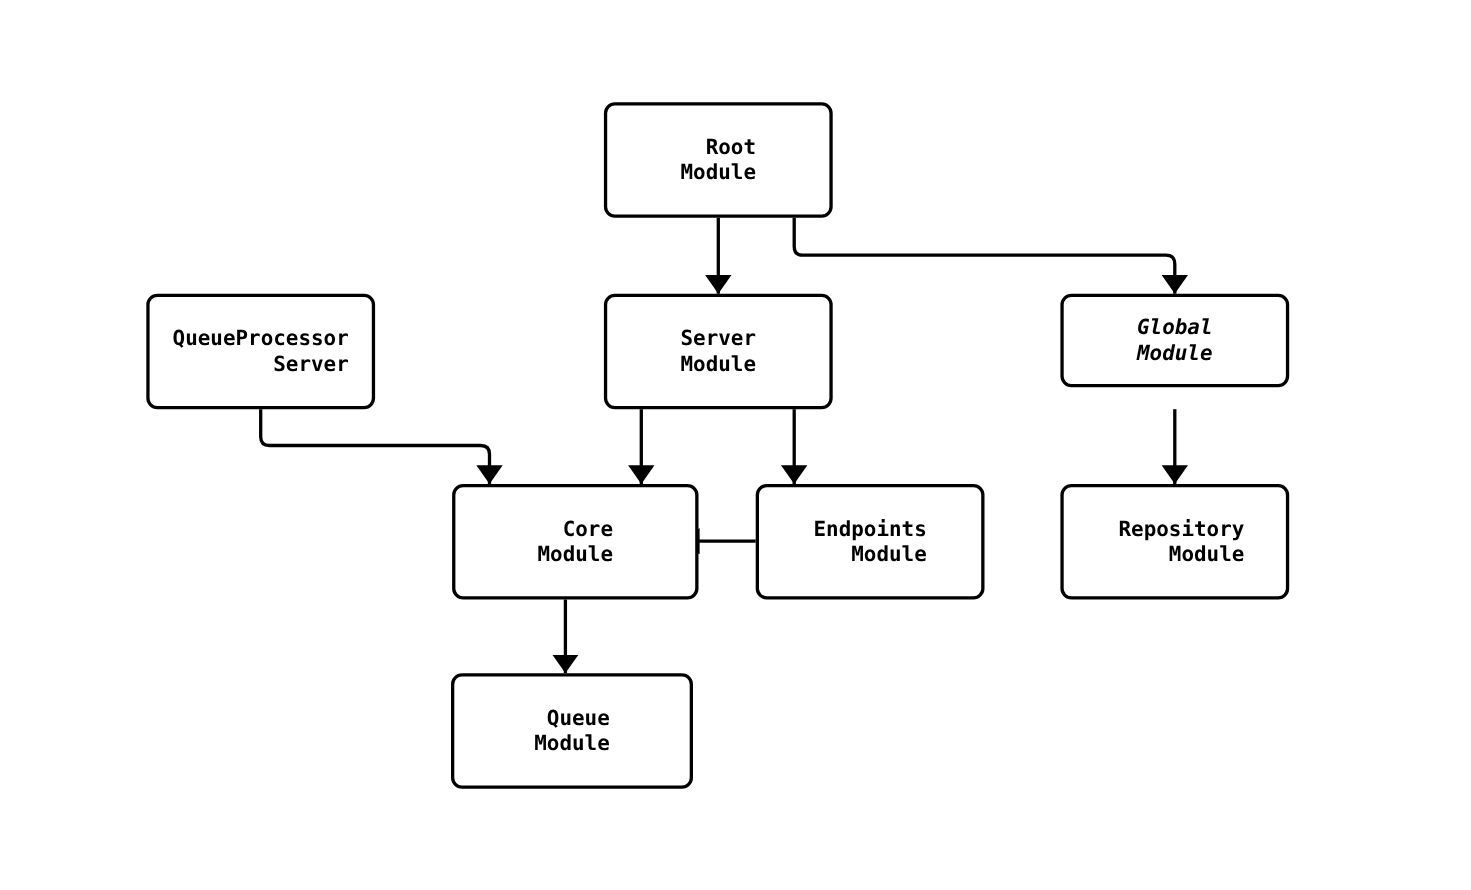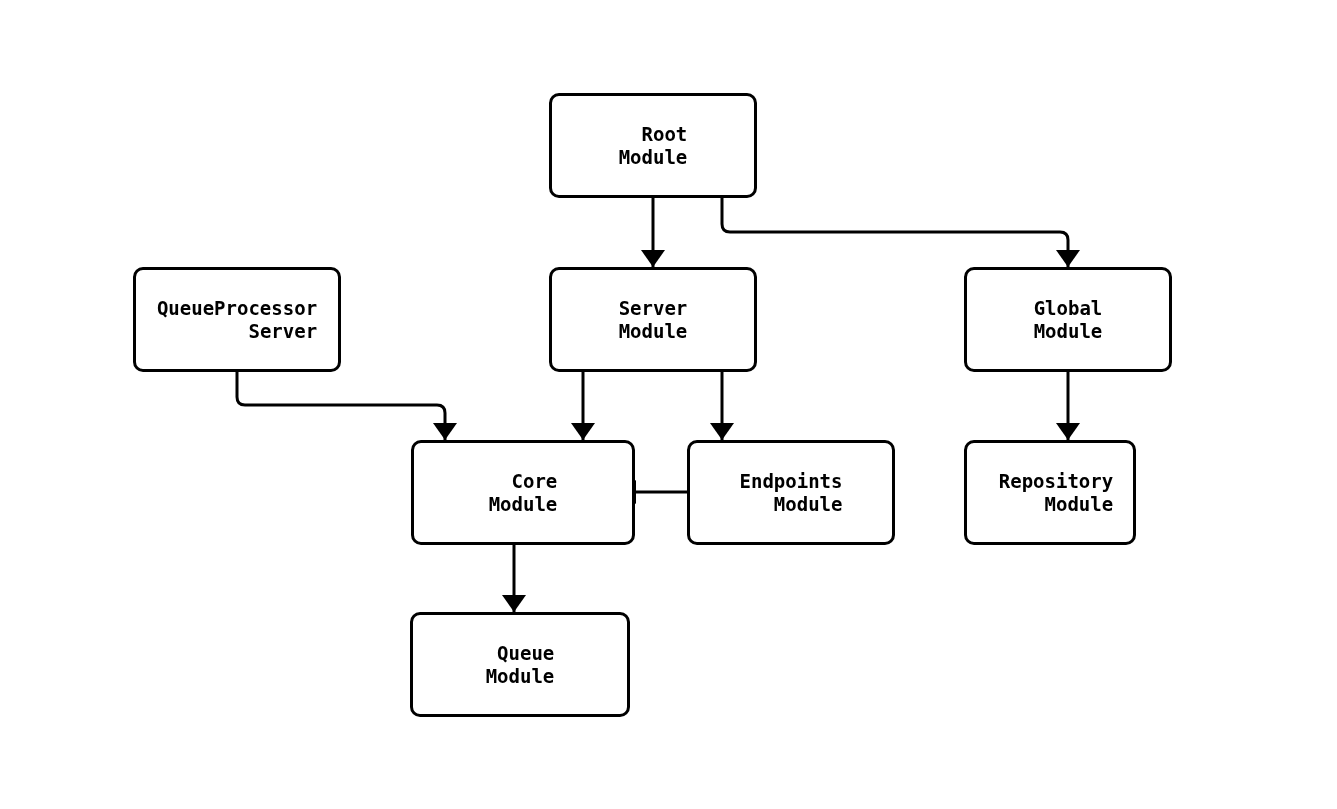--- a/index.html
+++ b/index.html
@@ -74,33 +74,33 @@
 Module</span>
       </div>
       <div class="node" style="left: 133px; top: 267px; width: 208px; height: 105px;">
         <span class="node-label">QueueProcessor
 Server</span>
       </div>
       <div class="node" style="left: 549px; top: 267px; width: 208px; height: 105px;">
         <span class="node-label">Server
 Module</span>
       </div>
-      <div class="node" style="left: 964px; top: 267px; width: 208px; height: 105px;">
+      <div class="node" style="left: 964px; top: 267px; width: 208px; height: 85px; font-style: italic;">
         <span class="node-label">Global
 Module</span>
       </div>
       <div class="node" style="left: 411px; top: 440px; width: 224px; height: 105px;">
         <span class="node-label">Core
 Module</span>
       </div>
       <div class="node" style="left: 687px; top: 440px; width: 208px; height: 105px;">
         <span class="node-label">Endpoints
 Module</span>
       </div>
-      <div class="node" style="left: 964px; top: 440px; width: 172px; height: 105px; padding-left: 12px;">
+      <div class="node" style="left: 964px; top: 440px; width: 208px; height: 105px; padding-left: 12px;">
         <span class="node-label">Repository
 Module</span>
       </div>
       <div class="node" style="left: 410px; top: 612px; width: 220px; height: 105px;">
         <span class="node-label">Queue
 Module</span>
       </div>
     </div>
 </div>
 

